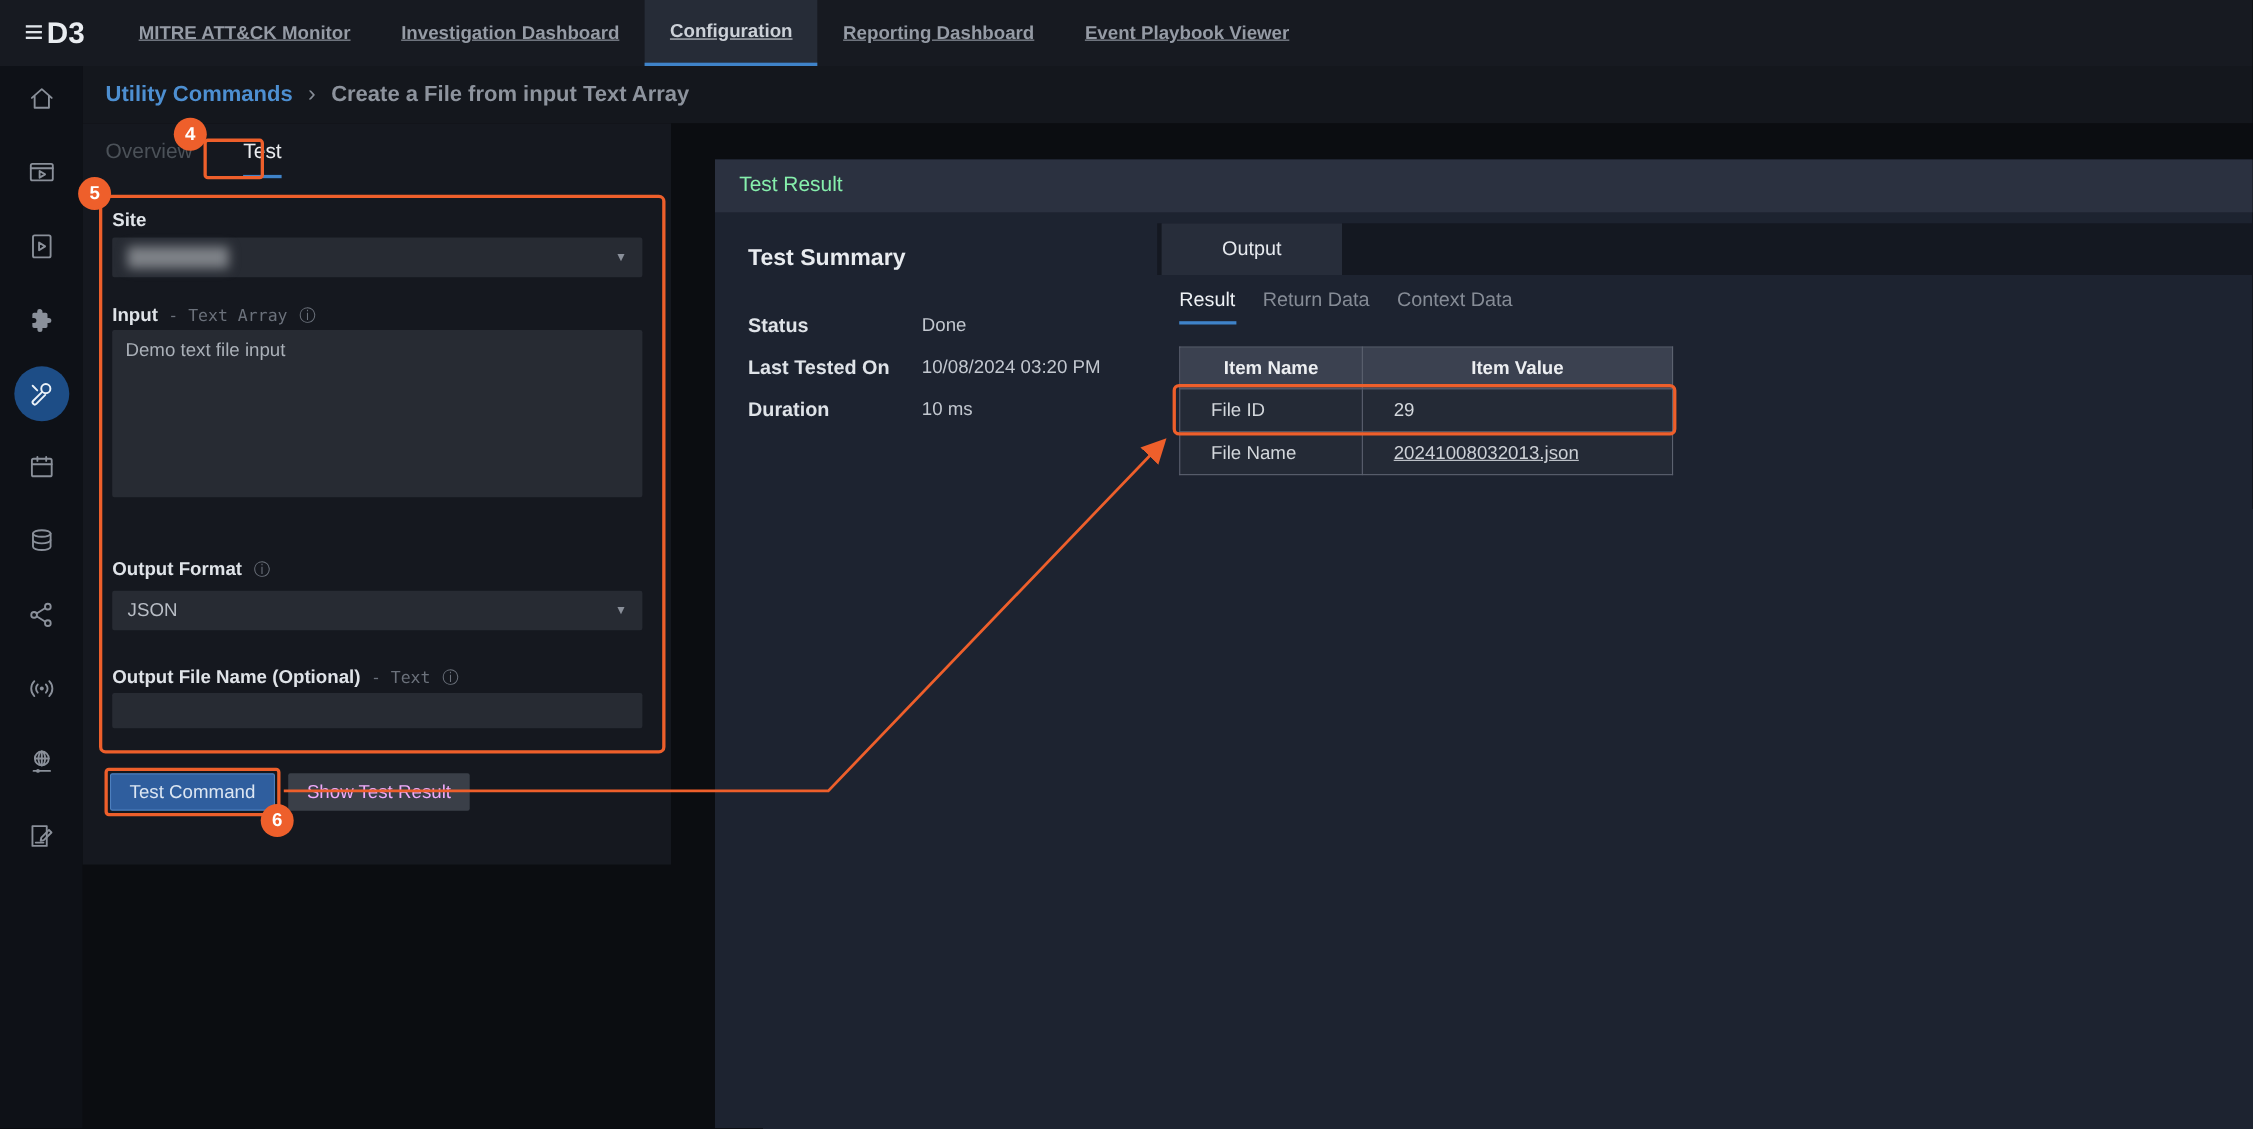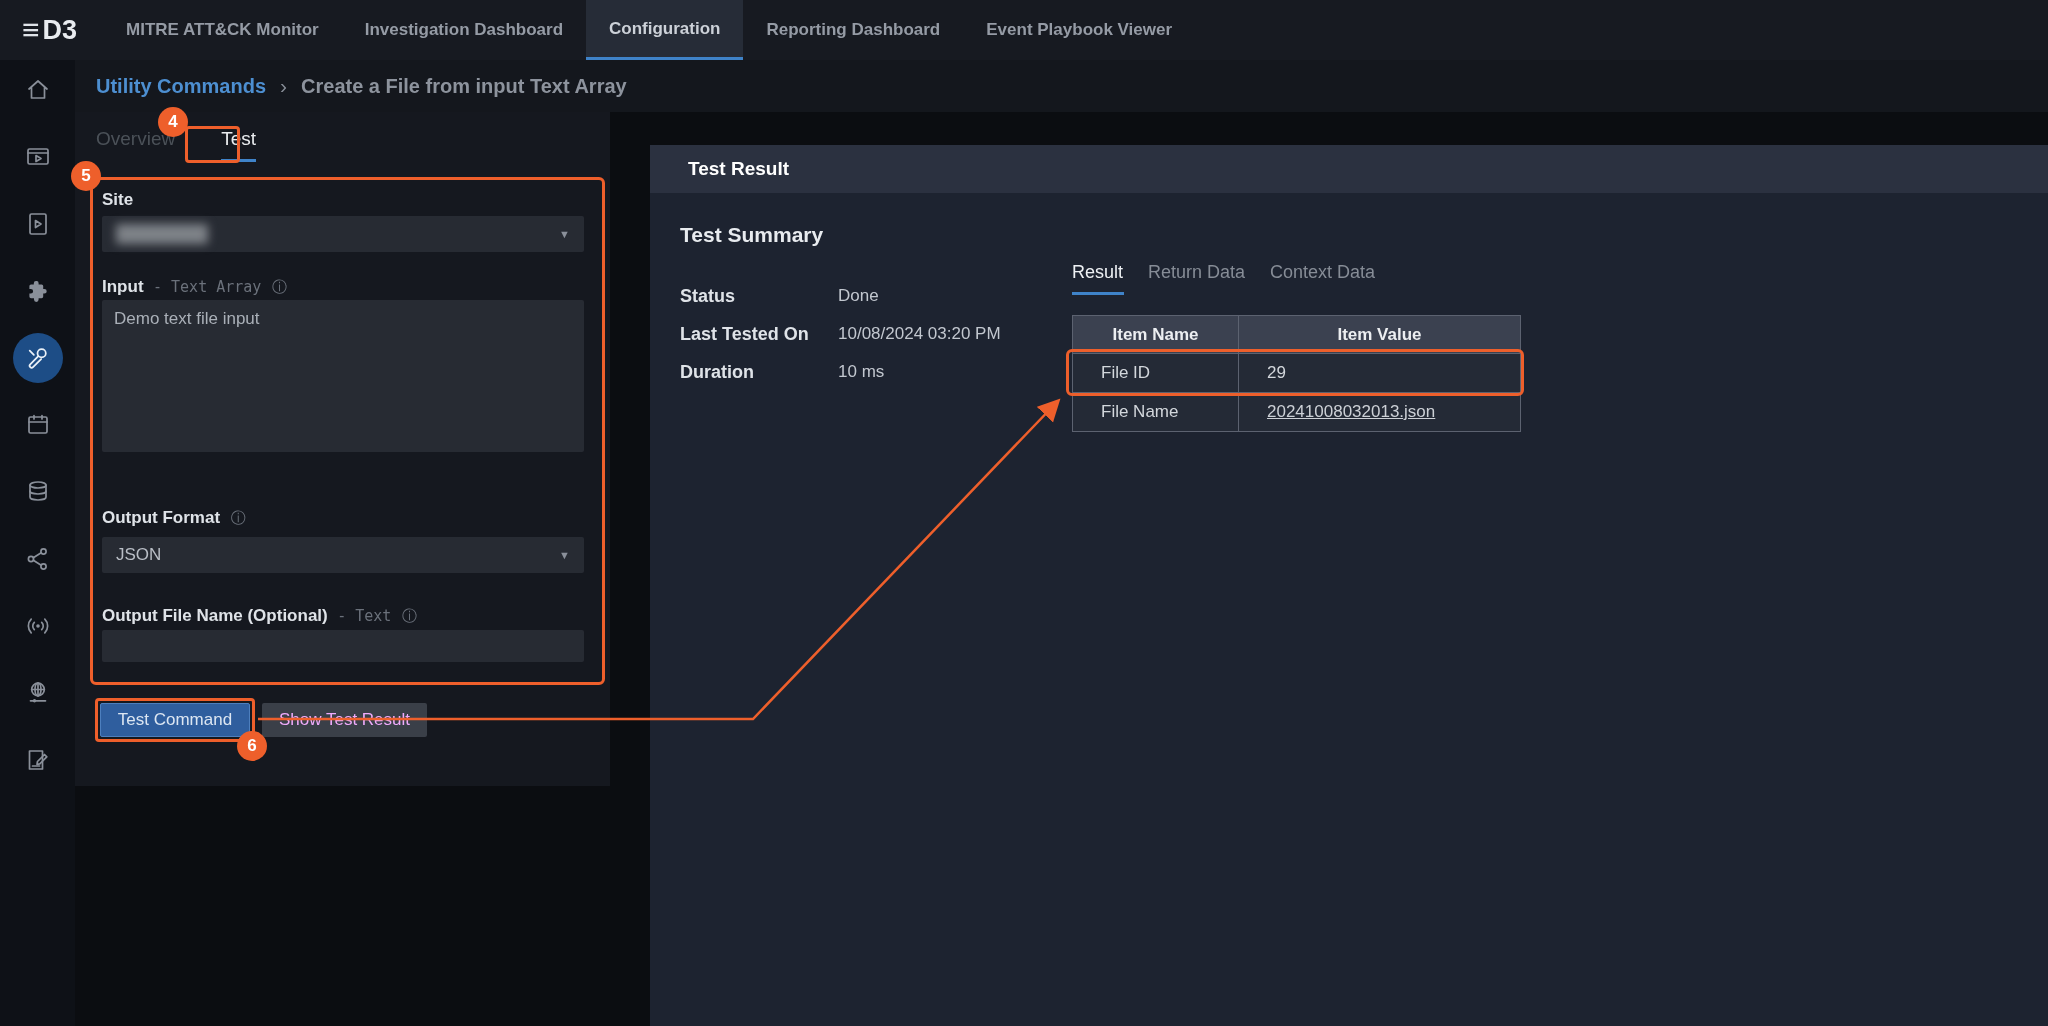--- a/index.html
+++ b/index.html
@@ -4,21 +4,21 @@
 <style>
   * { margin:0; padding:0; box-sizing:border-box; }
   html,body { background:#07090c; }
   body { font-family:"Liberation Sans", sans-serif; }
   .page { position:relative; width:2048px; height:1026px; background:#0b0d11; overflow:hidden; }
 
   
   .topnav { position:absolute; left:0; top:0; width:2048px; height:60px; background:#171a21; display:flex; align-items:stretch; z-index:5; }
   .logo { display:flex; align-items:center; gap:2px; padding:0 26px 0 22px; color:#e9ecf0; font-size:27px; font-weight:bold; cursor:pointer; }
   .logo .bars { font-size:30px; margin-right:1px; color:#dfe3e8; }
-  .nav-item { display:flex; align-items:center; padding:18px 23px; color:#959ba5; font-size:17px; font-weight:600; cursor:pointer; }
+  .nav-item { display:flex; align-items:center; padding:18px 23px; color:#959ba5; font-size:17px; font-weight:600; cursor:pointer;text-decoration:underline; }
   .nav-item.active { background:#262c37; color:#ccd1d8; border-bottom:3px solid #3f83c9; }
 
   
   .breadcrumb-bar { position:absolute; left:75px; top:60px; width:1973px; height:52px; background:#14171d; display:flex; align-items:center; padding-left:21px; z-index:4; }
   .crumb-link { color:#4d8fd1; font-size:20px; font-weight:bold; cursor:pointer; }
   .crumb-sep { color:#878d97; font-size:21px; margin:0 14px; }
   .crumb-current { color:#8d939d; font-size:20px; font-weight:bold; }
 
   
   .sidebar { position:absolute; left:0; top:60px; width:75px; height:966px; background:#0e1117; display:flex; flex-direction:column; align-items:center; padding-top:16px; gap:39px; z-index:6; }
@@ -45,21 +45,21 @@
   .fld-textarea { position:absolute; left:27px; top:188px; width:482px; height:152px; background:#272b33; border:none; border-radius:2px; resize:none; color:#aab0b8; font-size:17px; font-family:"Liberation Sans", sans-serif; padding:9px 12px; outline:none; }
   .fld-input { position:absolute; left:27px; top:518px; width:482px; height:32px; background:#272b33; border:none; border-radius:2px; color:#b9bec6; font-size:16px; padding:0 12px; outline:none; }
 
   .btn-row { position:absolute; left:25px; top:591px; display:flex; gap:12px; }
   .btn { height:34px; display:flex; align-items:center; justify-content:center; font-size:17px; cursor:pointer; border-radius:2px; padding:0 16px; }
   .btn-primary { background:#2f5e9e; color:#dce6f2; border:1px solid #4d7fbe; width:150px; }
   .btn-secondary { background:#3a3f48; color:#f0abfc; width:165px; }
 
   
   .right-panel { position:absolute; left:650px; top:145px; width:1398px; height:881px; background:#1d2330; z-index:2; }
-  .tr-header { position:absolute; left:0; top:0; width:100%; height:48px; background:#2b3140; display:flex; align-items:center; padding-left:38px; color:#ffffff; font-size:19px; font-weight:bold; }
+  .tr-header { position:absolute; left:0; top:0; width:100%; height:48px; background:#2b3140; display:flex; align-items:center; padding-left:22px; color:#86efac; font-size:19px; font-weight:normal; }
   .ts-title { position:absolute; left:30px; top:78px; color:#e8ebef; font-size:21px; font-weight:bold; }
   .ts-row { position:absolute; left:30px; width:360px; display:flex; }
   .ts-label { width:158px; color:#dfe3e8; font-size:18px; font-weight:bold; }
   .ts-value { color:#c2c7cf; font-size:17px; }
 
   .out-strip { position:absolute; left:402px; top:58px; width:996px; height:47px; background:#141821; }
   .out-tab { position:absolute; left:4px; top:0; width:164px; height:47px; background:#272d3a; color:#e6e9ee; font-size:18px; display:flex; align-items:center; justify-content:center; cursor:pointer; }
   .subtab { position:absolute; top:117px; font-size:18px; cursor:pointer; }
   .subtab.active { color:#eef1f4; }
   .subtab.idle { color:#868c96; }
@@ -231,20 +231,23 @@
     </div>
     <div class="ts-row" style="top:179px;">
       <span class="ts-label">Last Tested On</span>
       <span class="ts-value">10/08/2024 03:20 PM</span>
     </div>
     <div class="ts-row" style="top:217px;">
       <span class="ts-label">Duration</span>
       <span class="ts-value">10 ms</span>
     </div>
 
+    <div class="out-strip">
+      <div class="out-tab">Output</div>
+    </div>
 
     <div class="subtab active" style="left:422px;">Result</div>
     <div class="subtab-underline" style="left:422px; width:52px;"></div>
     <div class="subtab idle" style="left:498px;">Return Data</div>
     <div class="subtab idle" style="left:620px;text-align:center;">Context Data</div>
 
     <table class="result-table">
       <thead>
         <tr>
           <th>Item Name</th>

